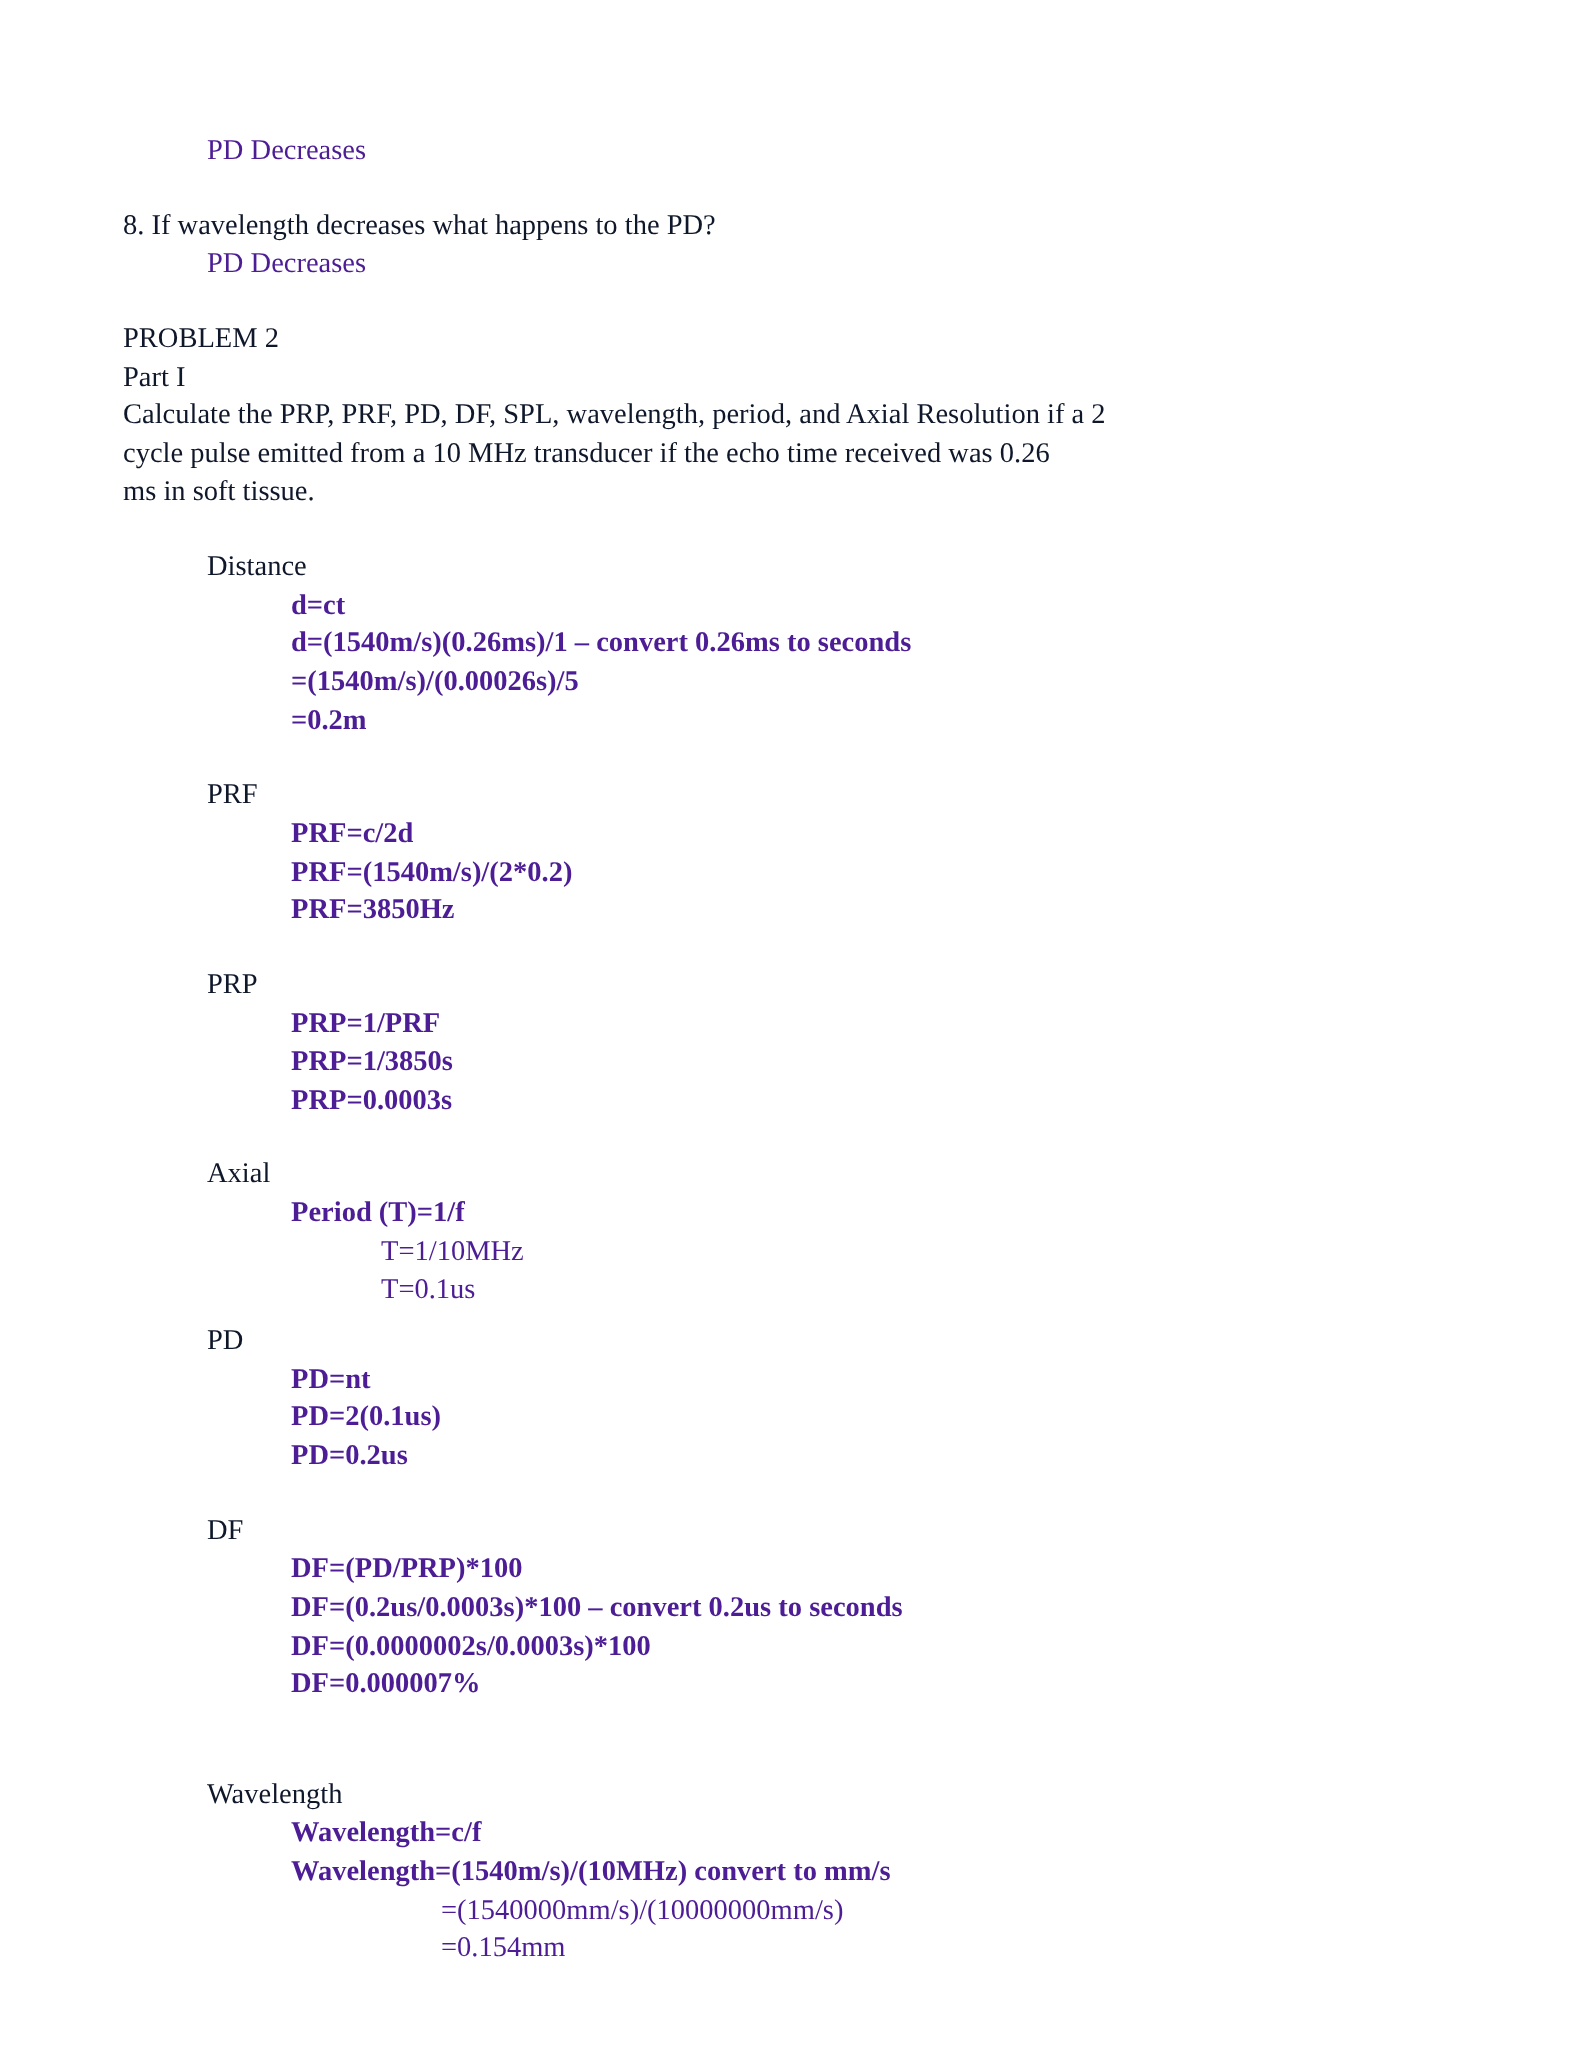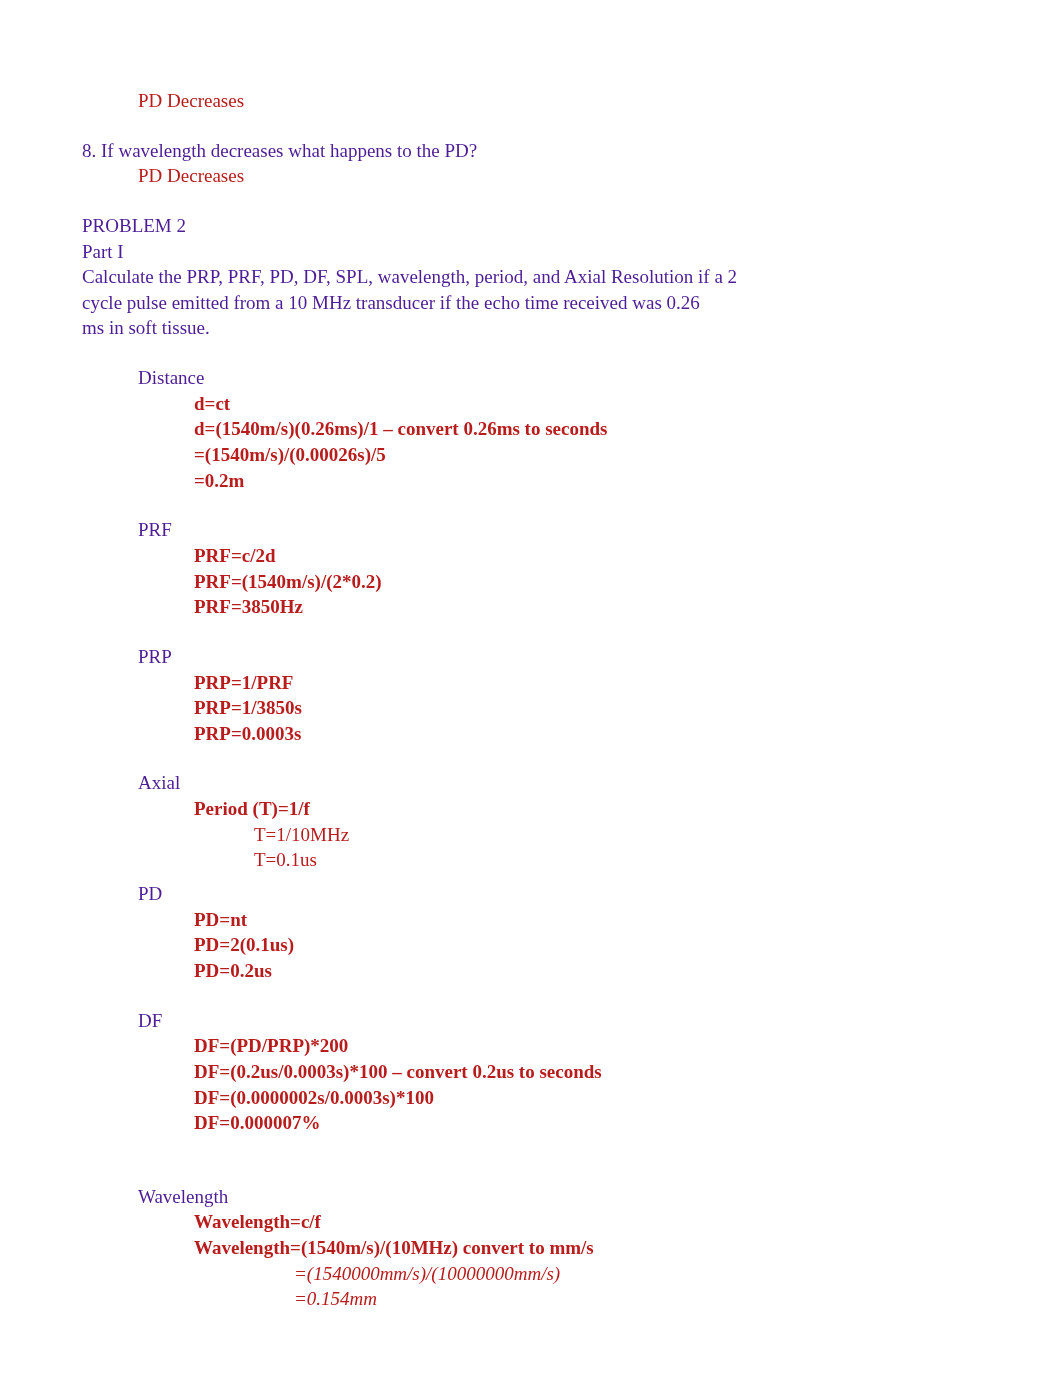--- a/index.html
+++ b/index.html
@@ -11,39 +11,38 @@
       font-family: "Times New Roman", Times, serif;
       font-size: 19px;
       line-height: 1.35;
       color: #000;
       background: #fff;
       width: 1062px;
       height: 1376px;
       padding: 88px 82px 40px 82px;
     }
     .blue {
-      color: #b91c1c;
+      color: #4c1d95;
     }
     .black {
-      color: #4c1d95;
+      color: #0f172a;
       font-family: Liberation Serif, serif;
     }
     .indent-1 {
       padding-left: 56px;
     }
     .indent-2 {
       padding-left: 112px;
       font-weight: bold;
     }
     .indent-3 {
       padding-left: 172px;
     }
     .indent-35 {
       padding-left: 212px;
-      font-style: italic;
     }
     .section-gap {
       height: 24px;
     }
     .small-gap {
       height: 8px;
     }
   </style>
 </head>
 <body>
@@ -95,21 +94,21 @@
 <div class="small-gap"></div>
 
 <div class="indent-1 black">PD</div>
 <div class="indent-2 blue">PD=nt</div>
 <div class="indent-2 blue">PD=2(0.1us)</div>
 <div class="indent-2 blue">PD=0.2us</div>
 
 <div class="section-gap"></div>
 
 <div class="indent-1 black">DF</div>
-<div class="indent-2 blue">DF=(PD/PRP)*200</div>
+<div class="indent-2 blue">DF=(PD/PRP)*100</div>
 <div class="indent-2 blue">DF=(0.2us/0.0003s)*100 – convert 0.2us to seconds</div>
 <div class="indent-2 blue">DF=(0.0000002s/0.0003s)*100</div>
 <div class="indent-2 blue">DF=0.000007%</div>
 
 <div class="section-gap"></div>
 <div class="section-gap"></div>
 
 <div class="indent-1 black">Wavelength</div>
 <div class="indent-2 blue">Wavelength=c/f</div>
 <div class="indent-2 blue">Wavelength=(1540m/s)/(10MHz) convert to mm/s</div>

